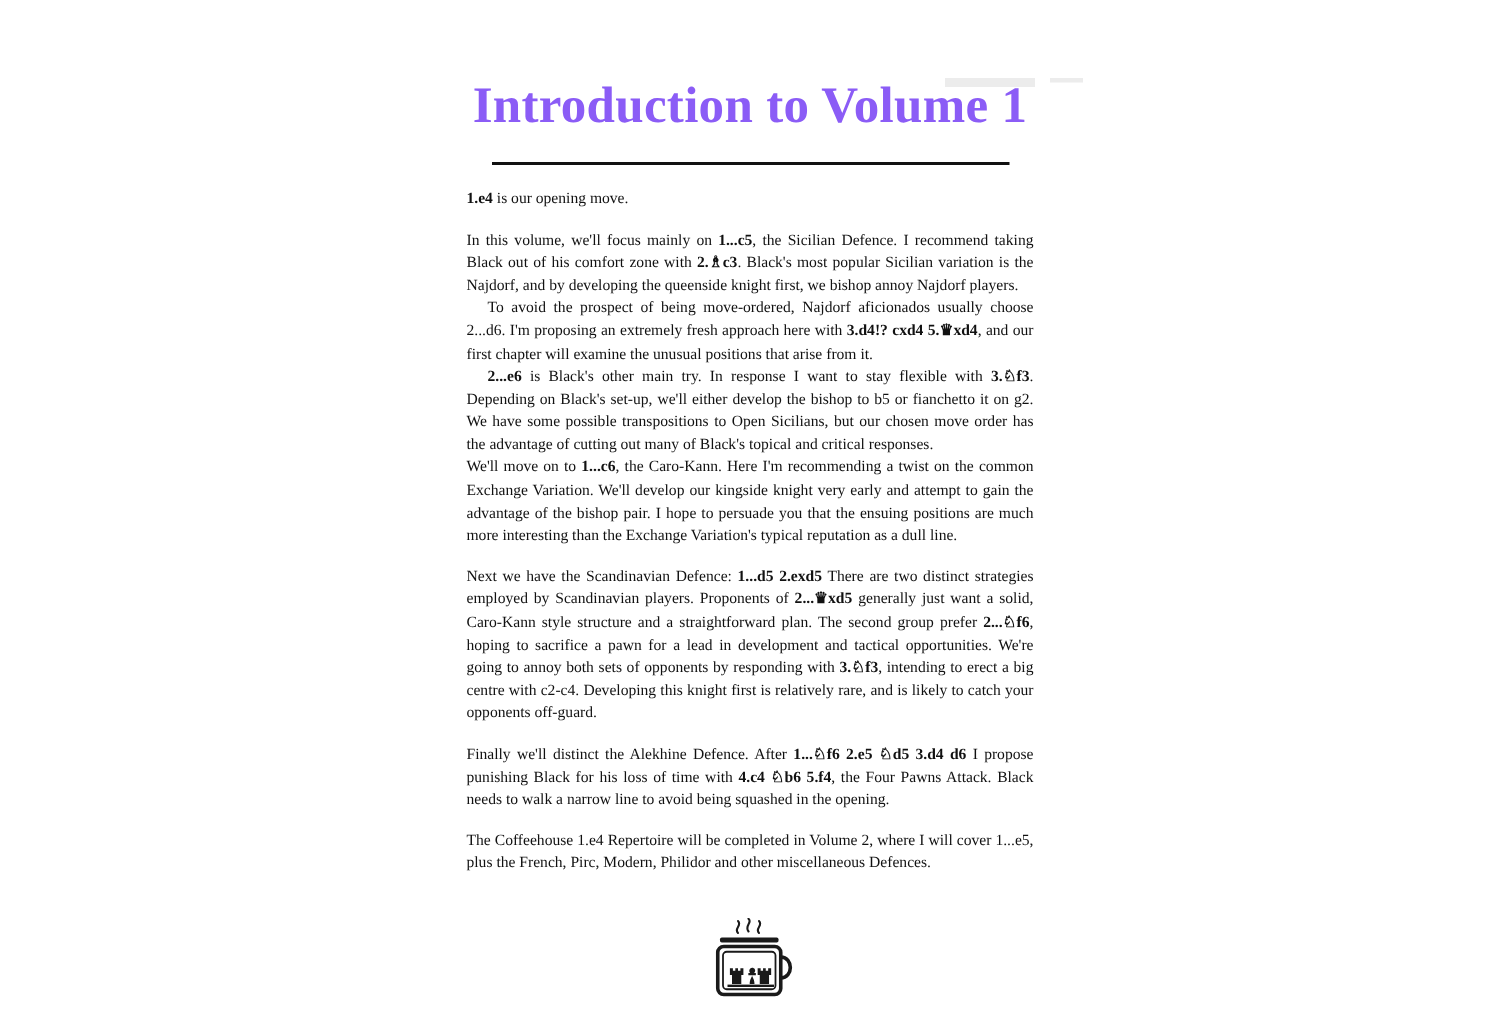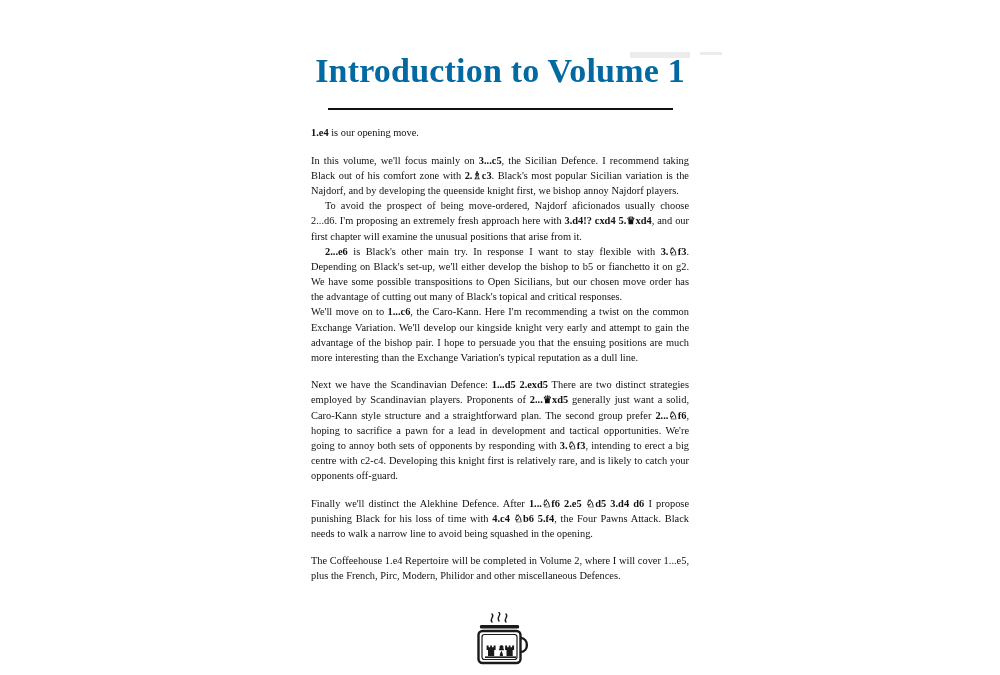--- a/index.html
+++ b/index.html
@@ -22,21 +22,21 @@
   }
   .title-block {
     margin-top: 52px;
     text-align: center;
   }
   .title {
     font-family: "Liberation Serif", serif;
     font-weight: bold;
     font-size: 34px;
     letter-spacing: 0.2px;
-    color: #0369a1;
+    color: #8b5cf6;
     line-height: 1.1;
   }
   .title-rule {
     width: 345px;
     height: 2px;
     background: #111111;
     margin: 19px auto 0 auto;
   }
   .body-col {
     width: 378px;
@@ -86,21 +86,21 @@
   <div class="scan-mark a"></div>
   <div class="scan-mark b"></div>
 
   <div class="title-block">
     <div class="title">Introduction to Volume 1</div>
     <div class="title-rule"></div>
   </div>
 
   <div class="body-col" id="body-col">
       <div class="para"><b>1.e4</b><span> is our opening move.</span></div>
-      <div class="para tight"><span>In this volume, we'll focus mainly on </span><b>3...c5</b><span>, the Sicilian Defence. I recommend taking Black out of his comfort zone with </span><b>2.♗c3</b><span>. Black's most popular Sicilian variation is the Najdorf, and by developing the queenside knight first, we bishop annoy Najdorf players.</span></div>
+      <div class="para tight"><span>In this volume, we'll focus mainly on </span><b>1...c5</b><span>, the Sicilian Defence. I recommend taking Black out of his comfort zone with </span><b>2.♗c3</b><span>. Black's most popular Sicilian variation is the Najdorf, and by developing the queenside knight first, we bishop annoy Najdorf players.</span></div>
       <div class="para indent tight"><span>To avoid the prospect of being move-ordered, Najdorf aficionados usually choose 2...d6. I'm proposing an extremely fresh approach here with </span><b>3.d4!? cxd4 5.♛xd4</b><span>, and our first chapter will examine the unusual positions that arise from it.</span></div>
       <div class="para indent tight"><b>2...e6</b><span> is Black's other main try. In response I want to stay flexible with </span><b>3.♘f3</b><span>. Depending on Black's set-up, we'll either develop the bishop to b5 or fianchetto it on g2. We have some possible transpositions to Open Sicilians, but our chosen move order has the advantage of cutting out many of Black's topical and critical responses.</span></div>
       <div class="para"><span>We'll move on to </span><b>1...c6</b><span>, the Caro-Kann. Here I'm recommending a twist on the common Exchange Variation. We'll develop our kingside knight very early and attempt to gain the advantage of the bishop pair. I hope to persuade you that the ensuing positions are much more interesting than the Exchange Variation's typical reputation as a dull line.</span></div>
       <div class="para"><span>Next we have the Scandinavian Defence: </span><b>1...d5 2.exd5</b><span> There are two distinct strategies employed by Scandinavian players. Proponents of </span><b>2...♛xd5</b><span> generally just want a solid, Caro-Kann style structure and a straightforward plan. The second group prefer </span><b>2...♘f6</b><span>, hoping to sacrifice a pawn for a lead in development and tactical opportunities. We're going to annoy both sets of opponents by responding with </span><b>3.♘f3</b><span>, intending to erect a big centre with c2-c4. Developing this knight first is relatively rare, and is likely to catch your opponents off-guard.</span></div>
       <div class="para"><span>Finally we'll distinct the Alekhine Defence. After </span><b>1...♘f6 2.e5 ♘d5 3.d4 d6</b><span> I propose punishing Black for his loss of time with </span><b>4.c4 ♘b6 5.f4</b><span>, the Four Pawns Attack. Black needs to walk a narrow line to avoid being squashed in the opening.</span></div>
       <div class="para"><span>The Coffeehouse 1.e4 Repertoire will be completed in Volume 2, where I will cover 1...e5, plus the French, Pirc, Modern, Philidor and other miscellaneous Defences.</span></div>
     </div>
 
   <div class="logo-wrap">
     <svg class="cup-svg" width="64" height="62" viewBox="0 0 64 62">

